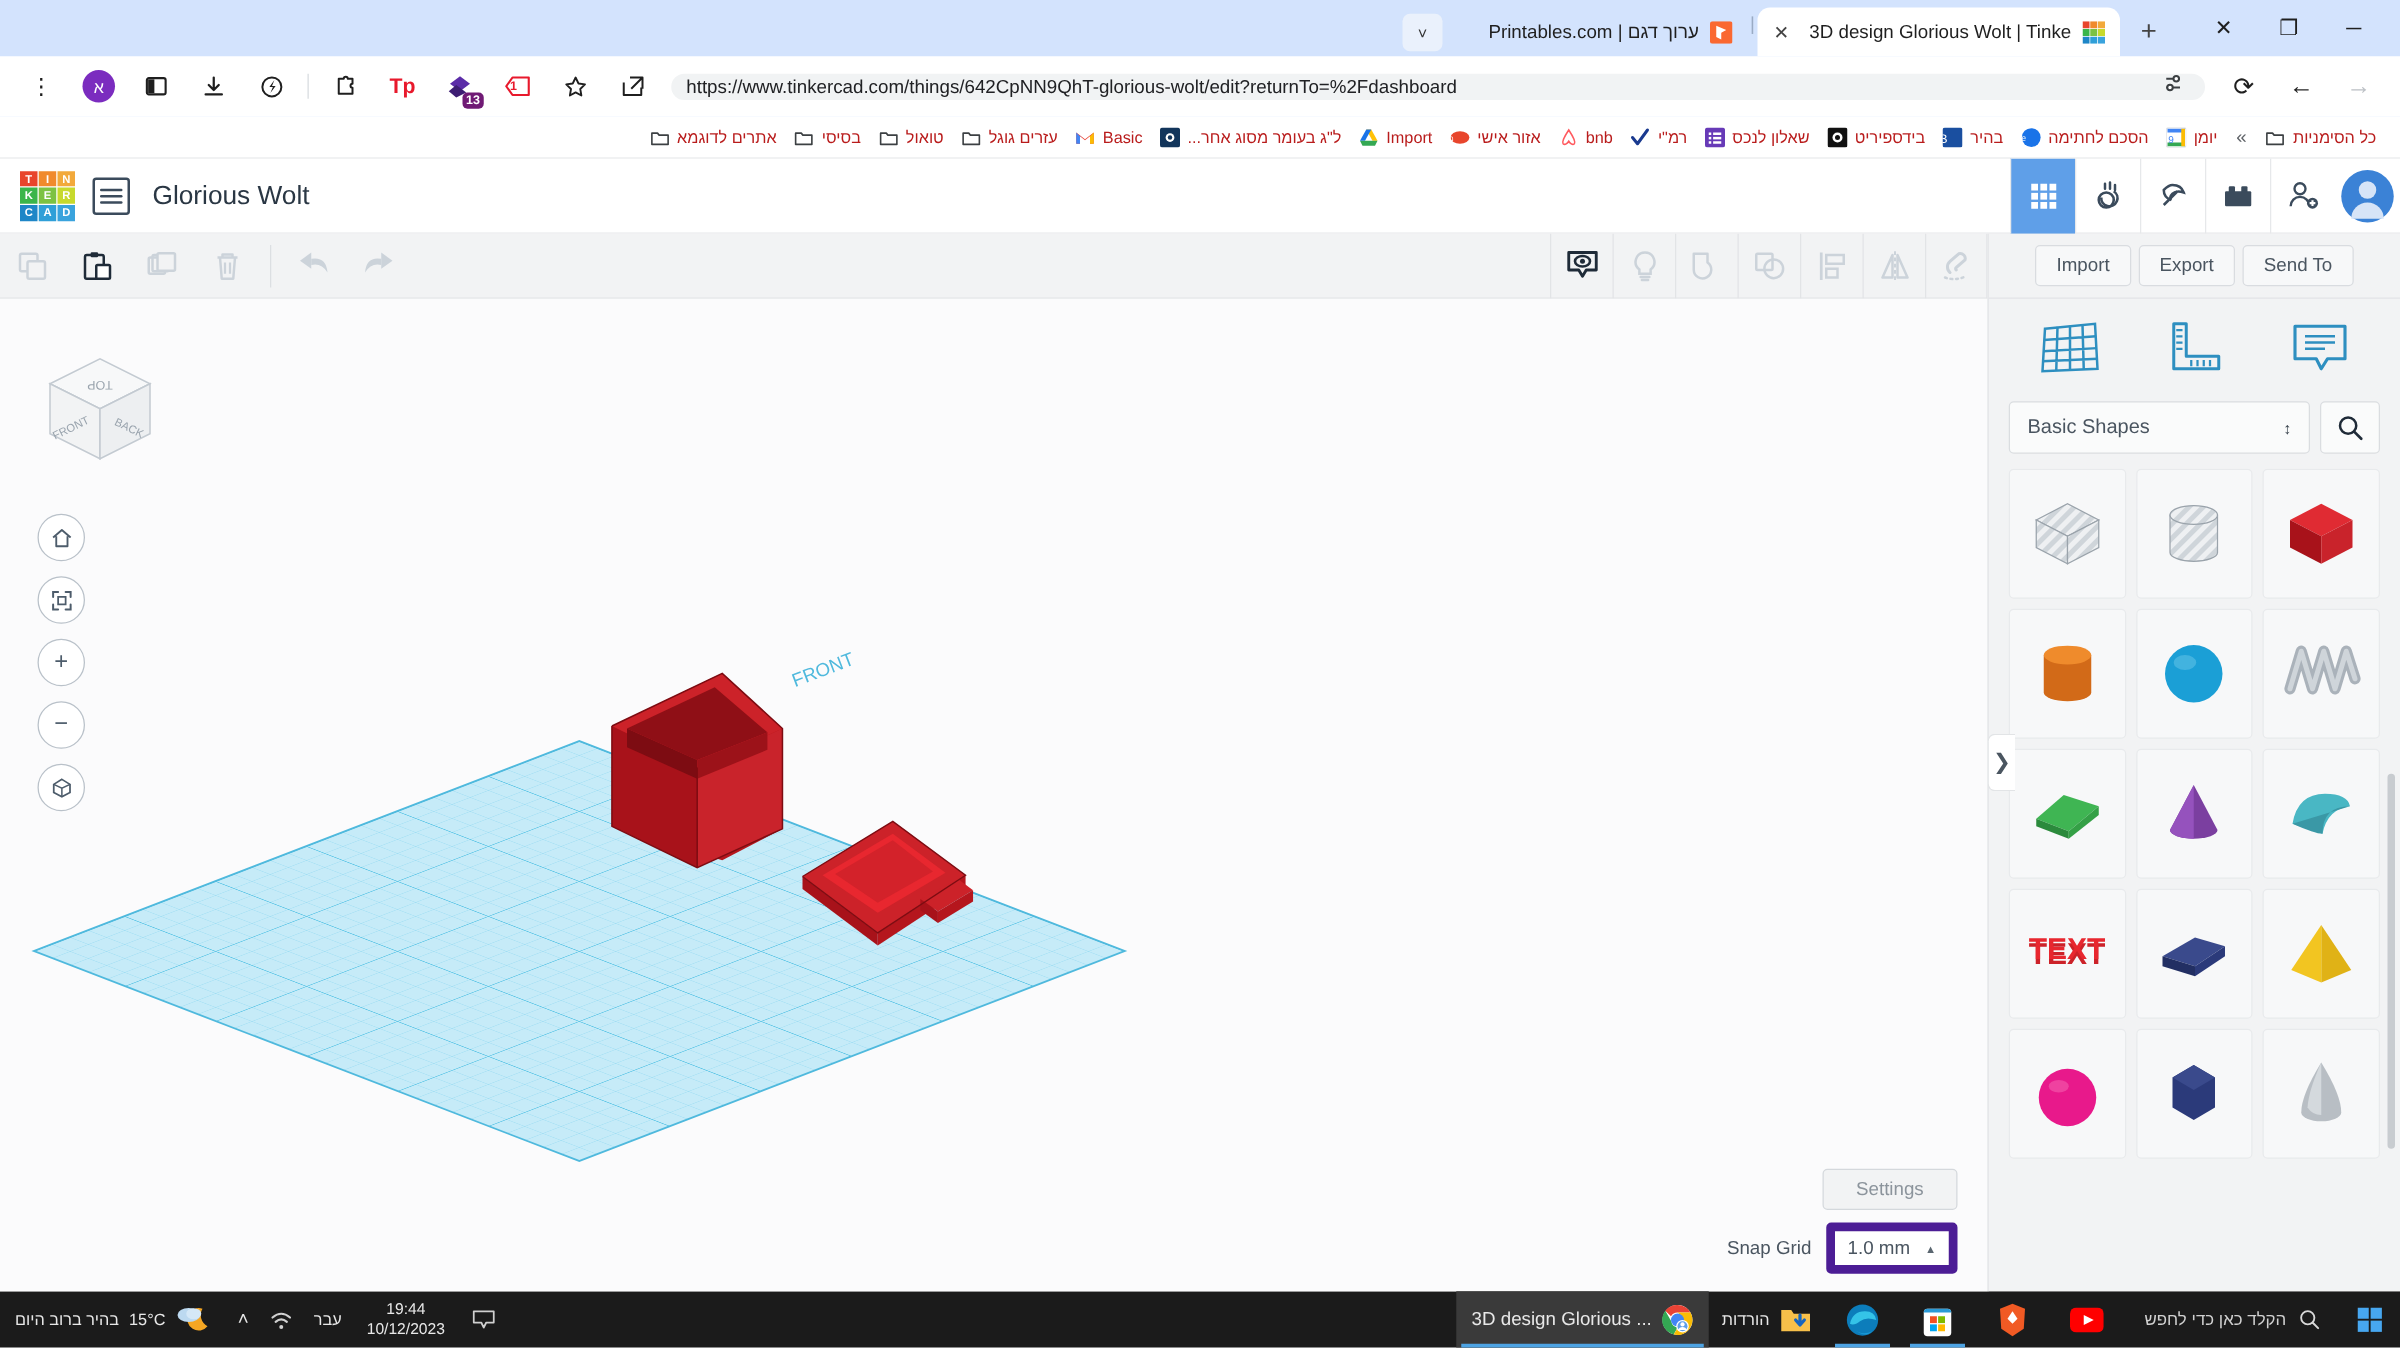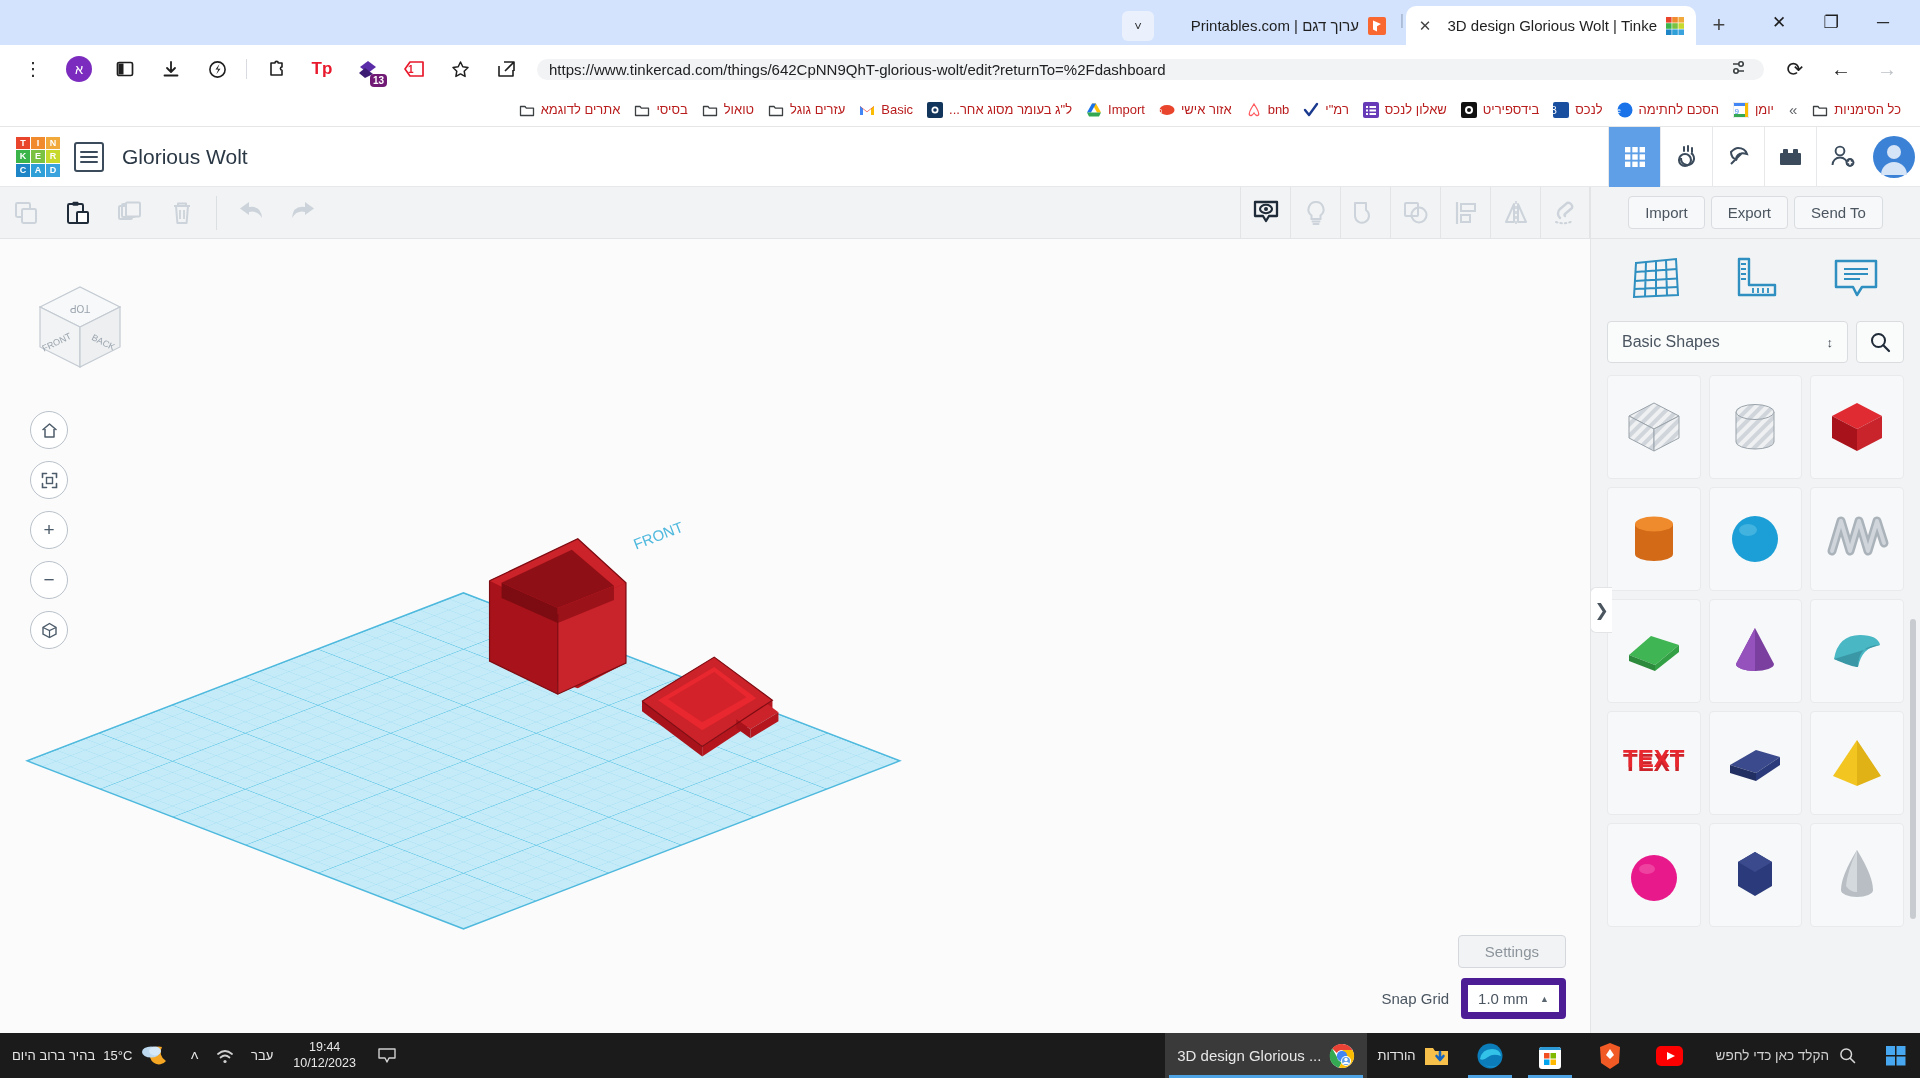--- a/index.html
+++ b/index.html
@@ -333,21 +333,21 @@
           <text x="4" y="11" font-size="7" fill="#fff" font-family="Liberation Sans">e</text>
         </svg>
       <span>הסכם לחתימה</span>
     </div>
 
     <div class="bm">
       <svg class="bm-ico" viewBox="0 0 16 16">
           <rect width="16" height="16" rx="2" fill="#1a4fa0"></rect>
           <text x="4" y="12" font-size="10" fill="#fff" font-family="Liberation Sans">B</text>
         </svg>
-      <span>לנכס</span>
+      <span>בהיר</span>
     </div>
 
     <div class="bm">
       <svg class="bm-ico" viewBox="0 0 16 16">
           <rect width="16" height="16" rx="2" fill="#111"></rect>
           <circle cx="8" cy="8" r="4" fill="#fff"></circle>
           <circle cx="8" cy="8" r="2" fill="#111"></circle>
         </svg>
       <span>בידספיריט</span>
     </div>

